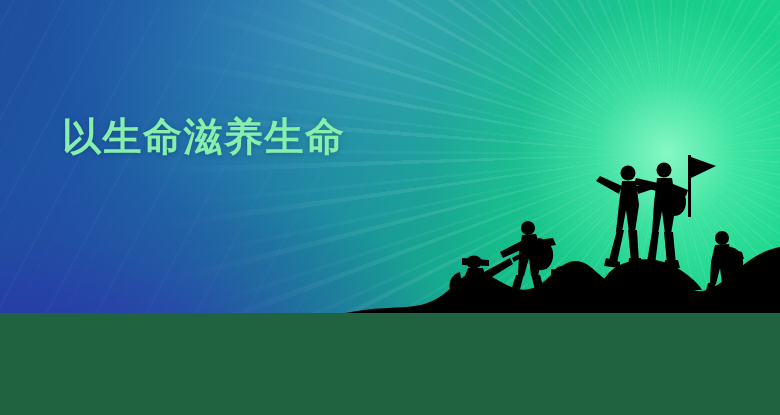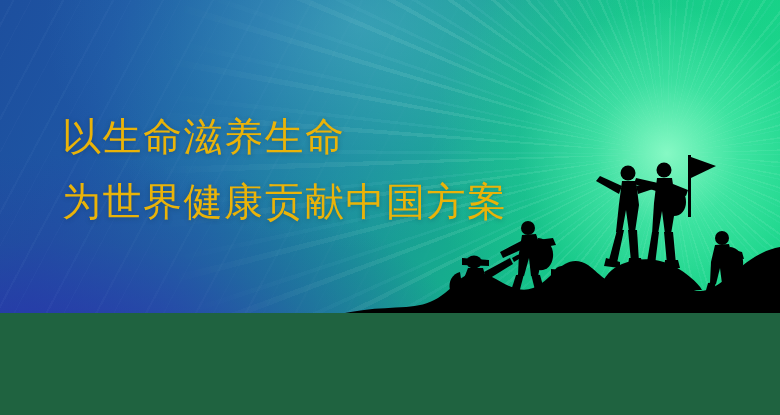--- a/index.html
+++ b/index.html
@@ -108,24 +108,24 @@
   }
 
   
   #headline {
     position: absolute;
     left: 62px;
     top: 104px;
     z-index: 6;
   }
   .headline-line {
-    color: #eab308;
+    color: #86efac;
     font-size: 39px;
     line-height: 65px;
-    font-weight: 400;
+    font-weight: 700;
     letter-spacing: 1.5px;
     white-space: nowrap;
     text-shadow: 0 1px 5px rgba(0,40,70,0.32);
   }
 
   
   #footer-bar {
     position: absolute;
     left: 0;
     top: 313px;
@@ -277,20 +277,19 @@
         <path d="M752,308 L761,309 L765,320 L755,320 Z"></path>
         <path d="M746,308 L739,309 L735,320 L744,320 Z"></path>
       </g>
 
       <path d="M734,262 L748,276 L745,280 L731,266 Z"></path>
     </g>
   </svg>
 
   <div id="headline">
     <div class="headline-line">以生命滋养生命</div>
-    <div class="headline-line">为世界健康贡献中国方案</div>
   </div>
 
   <div id="footer-bar"></div>
   <div id="footer-cn">企业使命</div>
   <div id="footer-en">ENTERPRISE MISSION</div>
 
 </div>
 
 </body></html>

